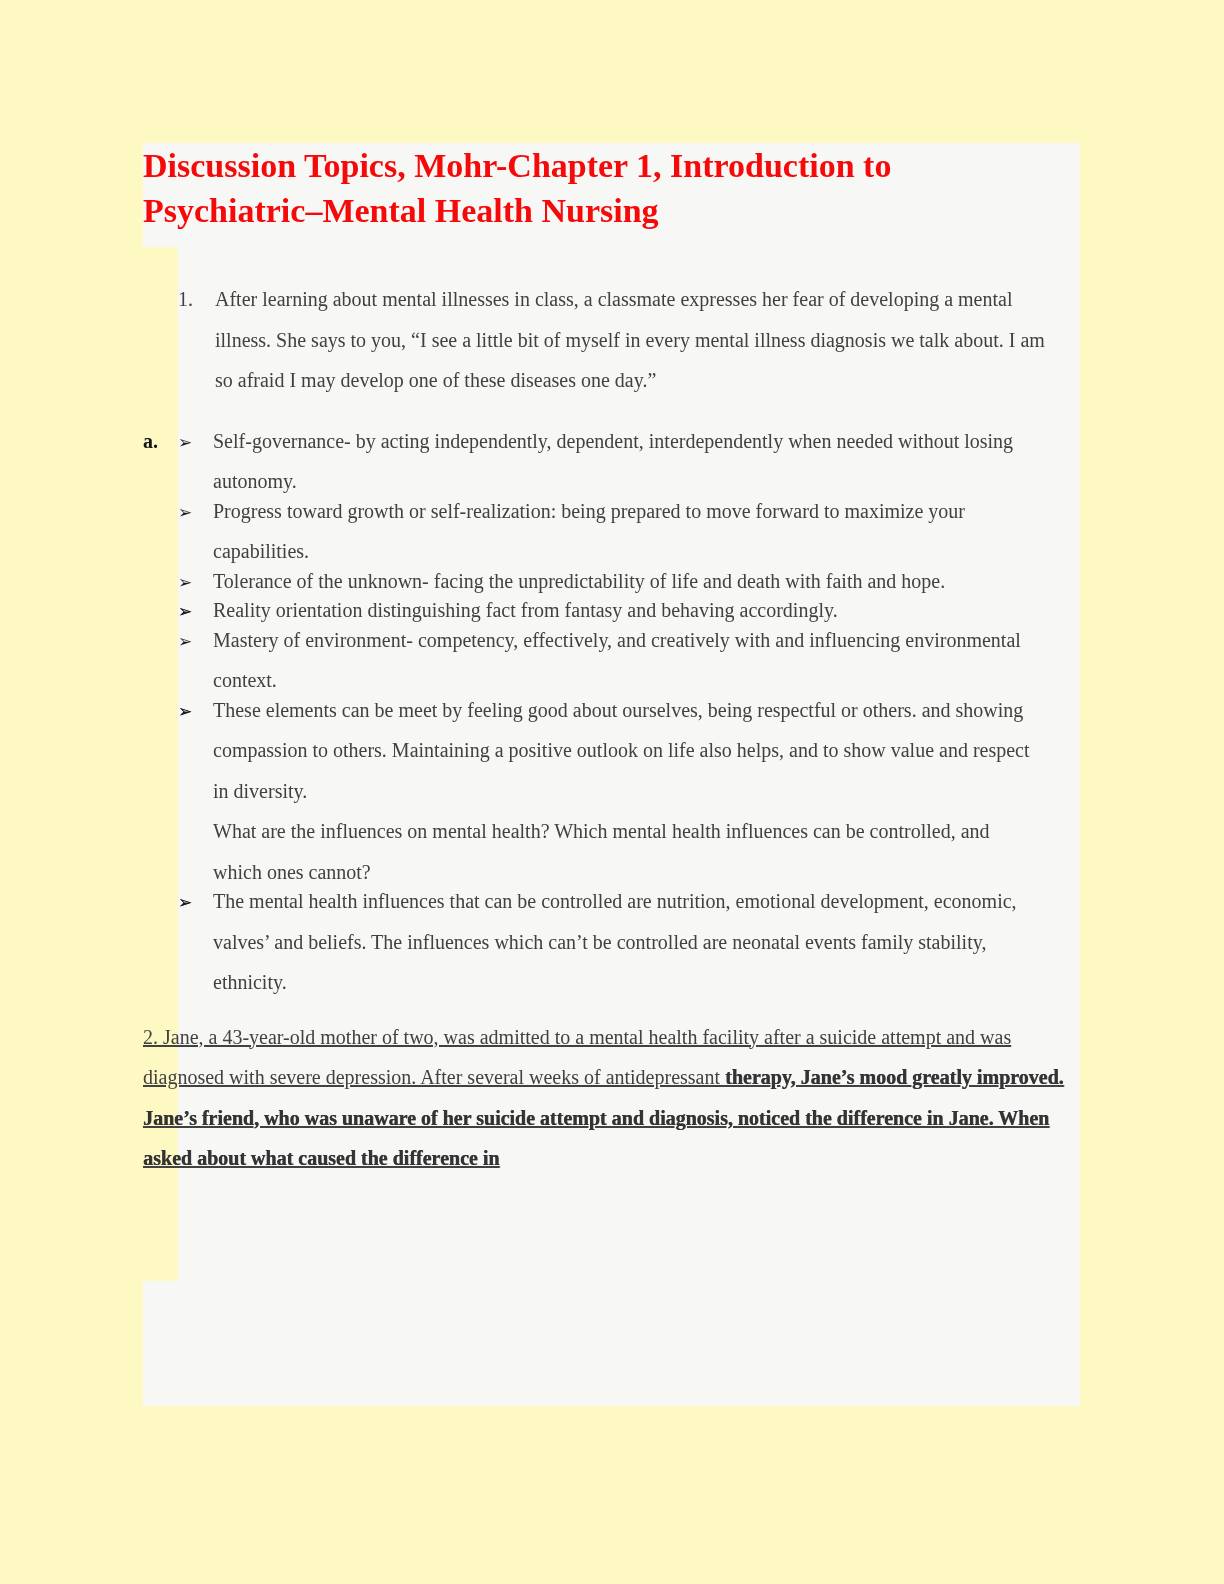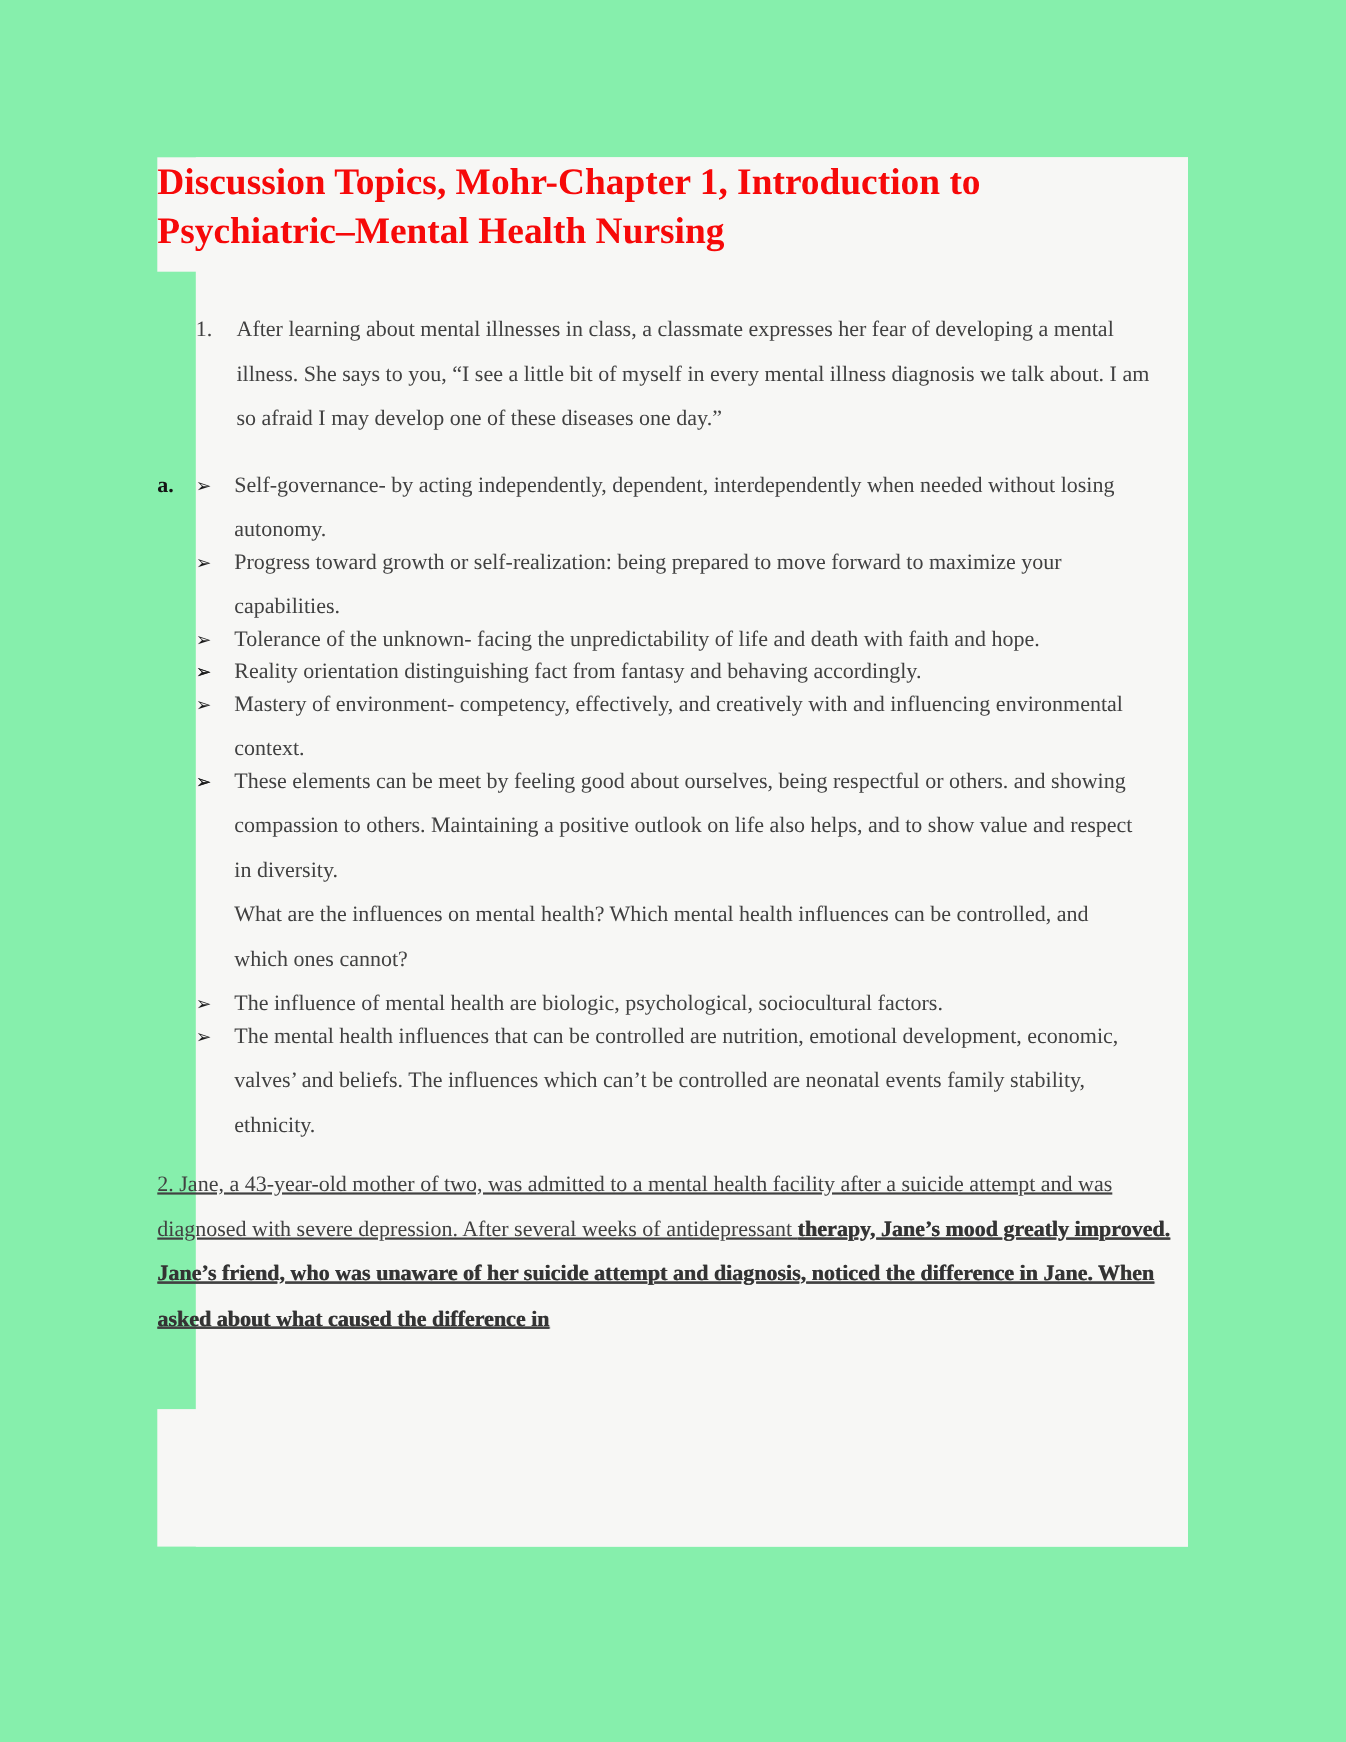--- a/index.html
+++ b/index.html
@@ -1,20 +1,20 @@
 <!DOCTYPE html>
 <html><head>
 <meta charset="utf-8">
 <style>
   html, body { margin: 0; padding: 0; background: #ffffff; }
   .page {
     position: relative;
     width: 1224px;
     height: 1584px;
-    background: #86efac;
+    background: #fef9c3;
     font-family: "Liberation Serif", serif;
     color: #414141;
     overflow: hidden;
   }
   
   .hl { position: absolute; background: #f7f7f5; }
   .hl-heading { left: 143px; top: 143px; width: 937px; height: 104px; }
   .hl-body    { left: 178px; top: 143px; width: 902px; height: 1263px; }
   .hl-para2   { left: 143px; top: 1281px; width: 937px; height: 125px; }
 
@@ -147,21 +147,20 @@
         <span>These elements can be meet by feeling good about ourselves, being respectful or others. and showing compassion to others. Maintaining a positive outlook on life also helps, and to show value and respect in diversity.</span>
       </li>
       </ul>
 
     <div class="followup body-text">What are the influences on mental health? Which mental health influences can be controlled, and which ones cannot?</div>
 
     <ul class="arrow-list body-text list-gap">
 
     <li>
         <span class="marker">➢</span>
-        <span>The influence of mental health are biologic, psychological, sociocultural factors.</span>
       </li>
         <li>
         <span class="marker">➢</span>
         <span>The mental health influences that can be controlled are nutrition, emotional development, economic, valves’ and beliefs. The influences which can’t be controlled are neonatal events family stability, ethnicity.</span>
       </li>
       </ul>
 
     <div class="para2 body-text">
       <span>2. Jane, a 43-year-old mother of two, was admitted to a mental health facility after a suicide attempt and was diagnosed with severe depression. After several weeks of antidepressant </span><span class="double-struck">therapy, Jane’s mood greatly improved. Jane’s friend, who was unaware of her suicide attempt and diagnosis, noticed the difference in Jane. When asked about what caused the difference in</span>
     </div>

